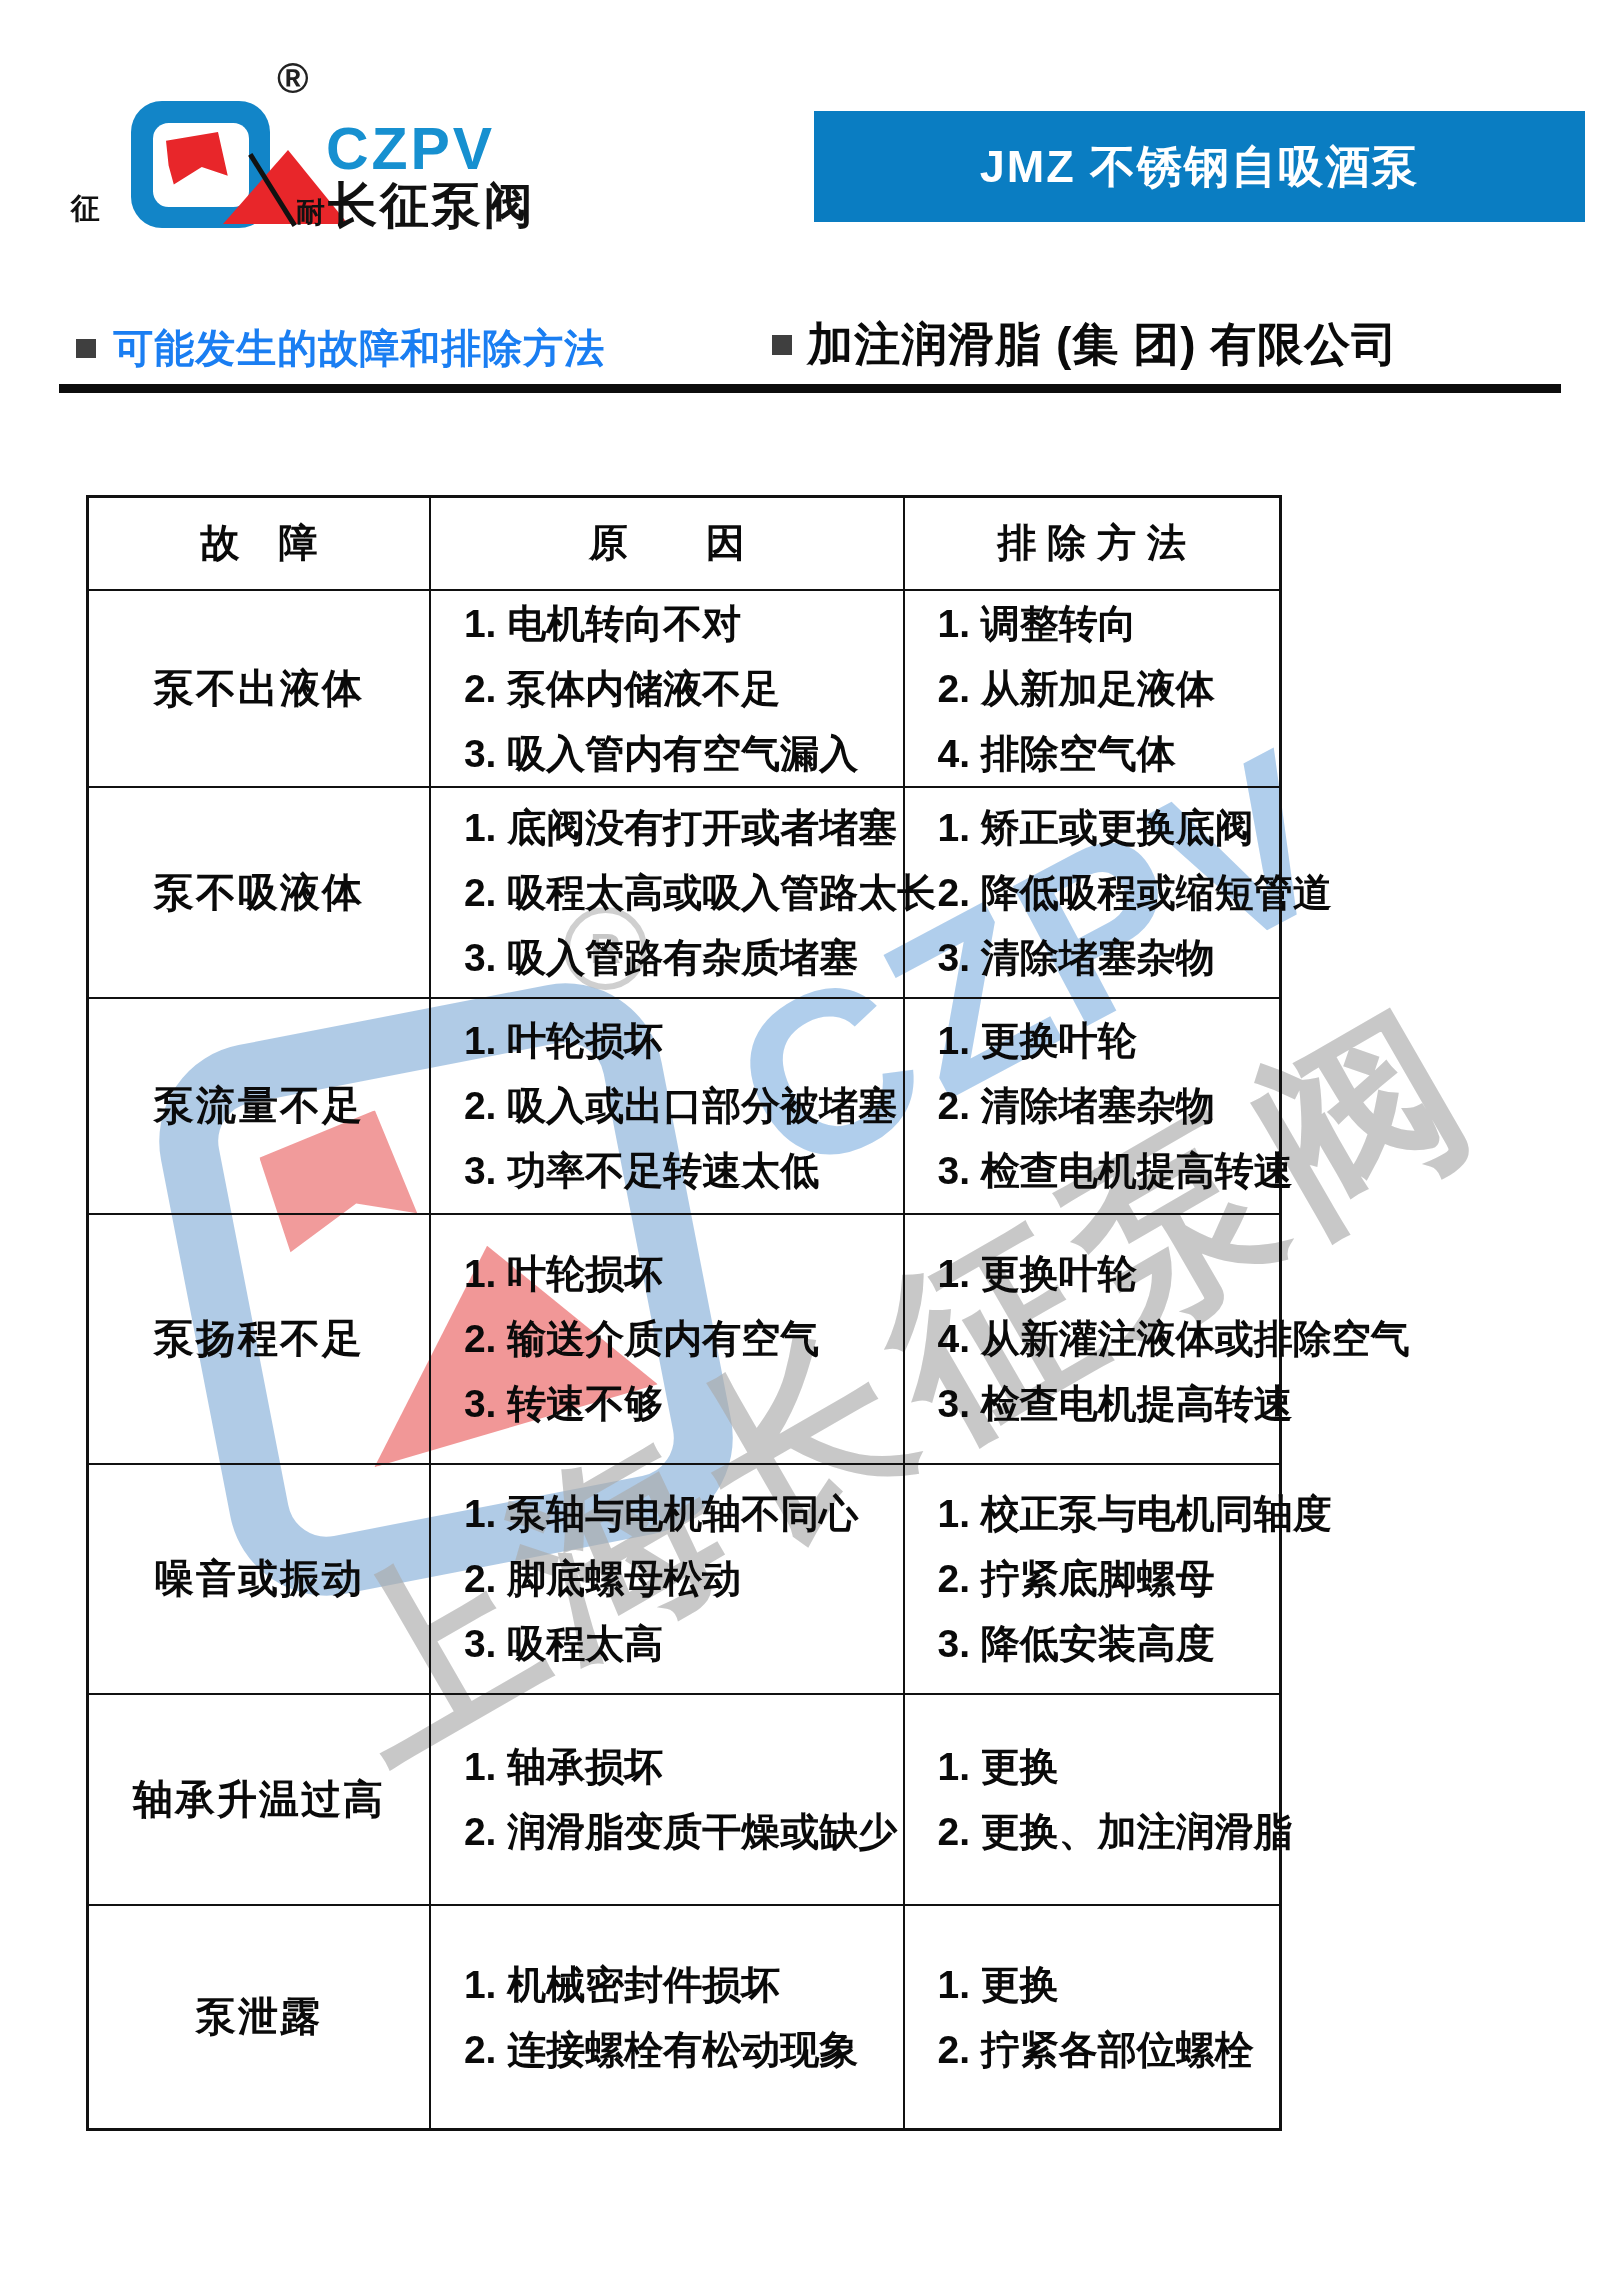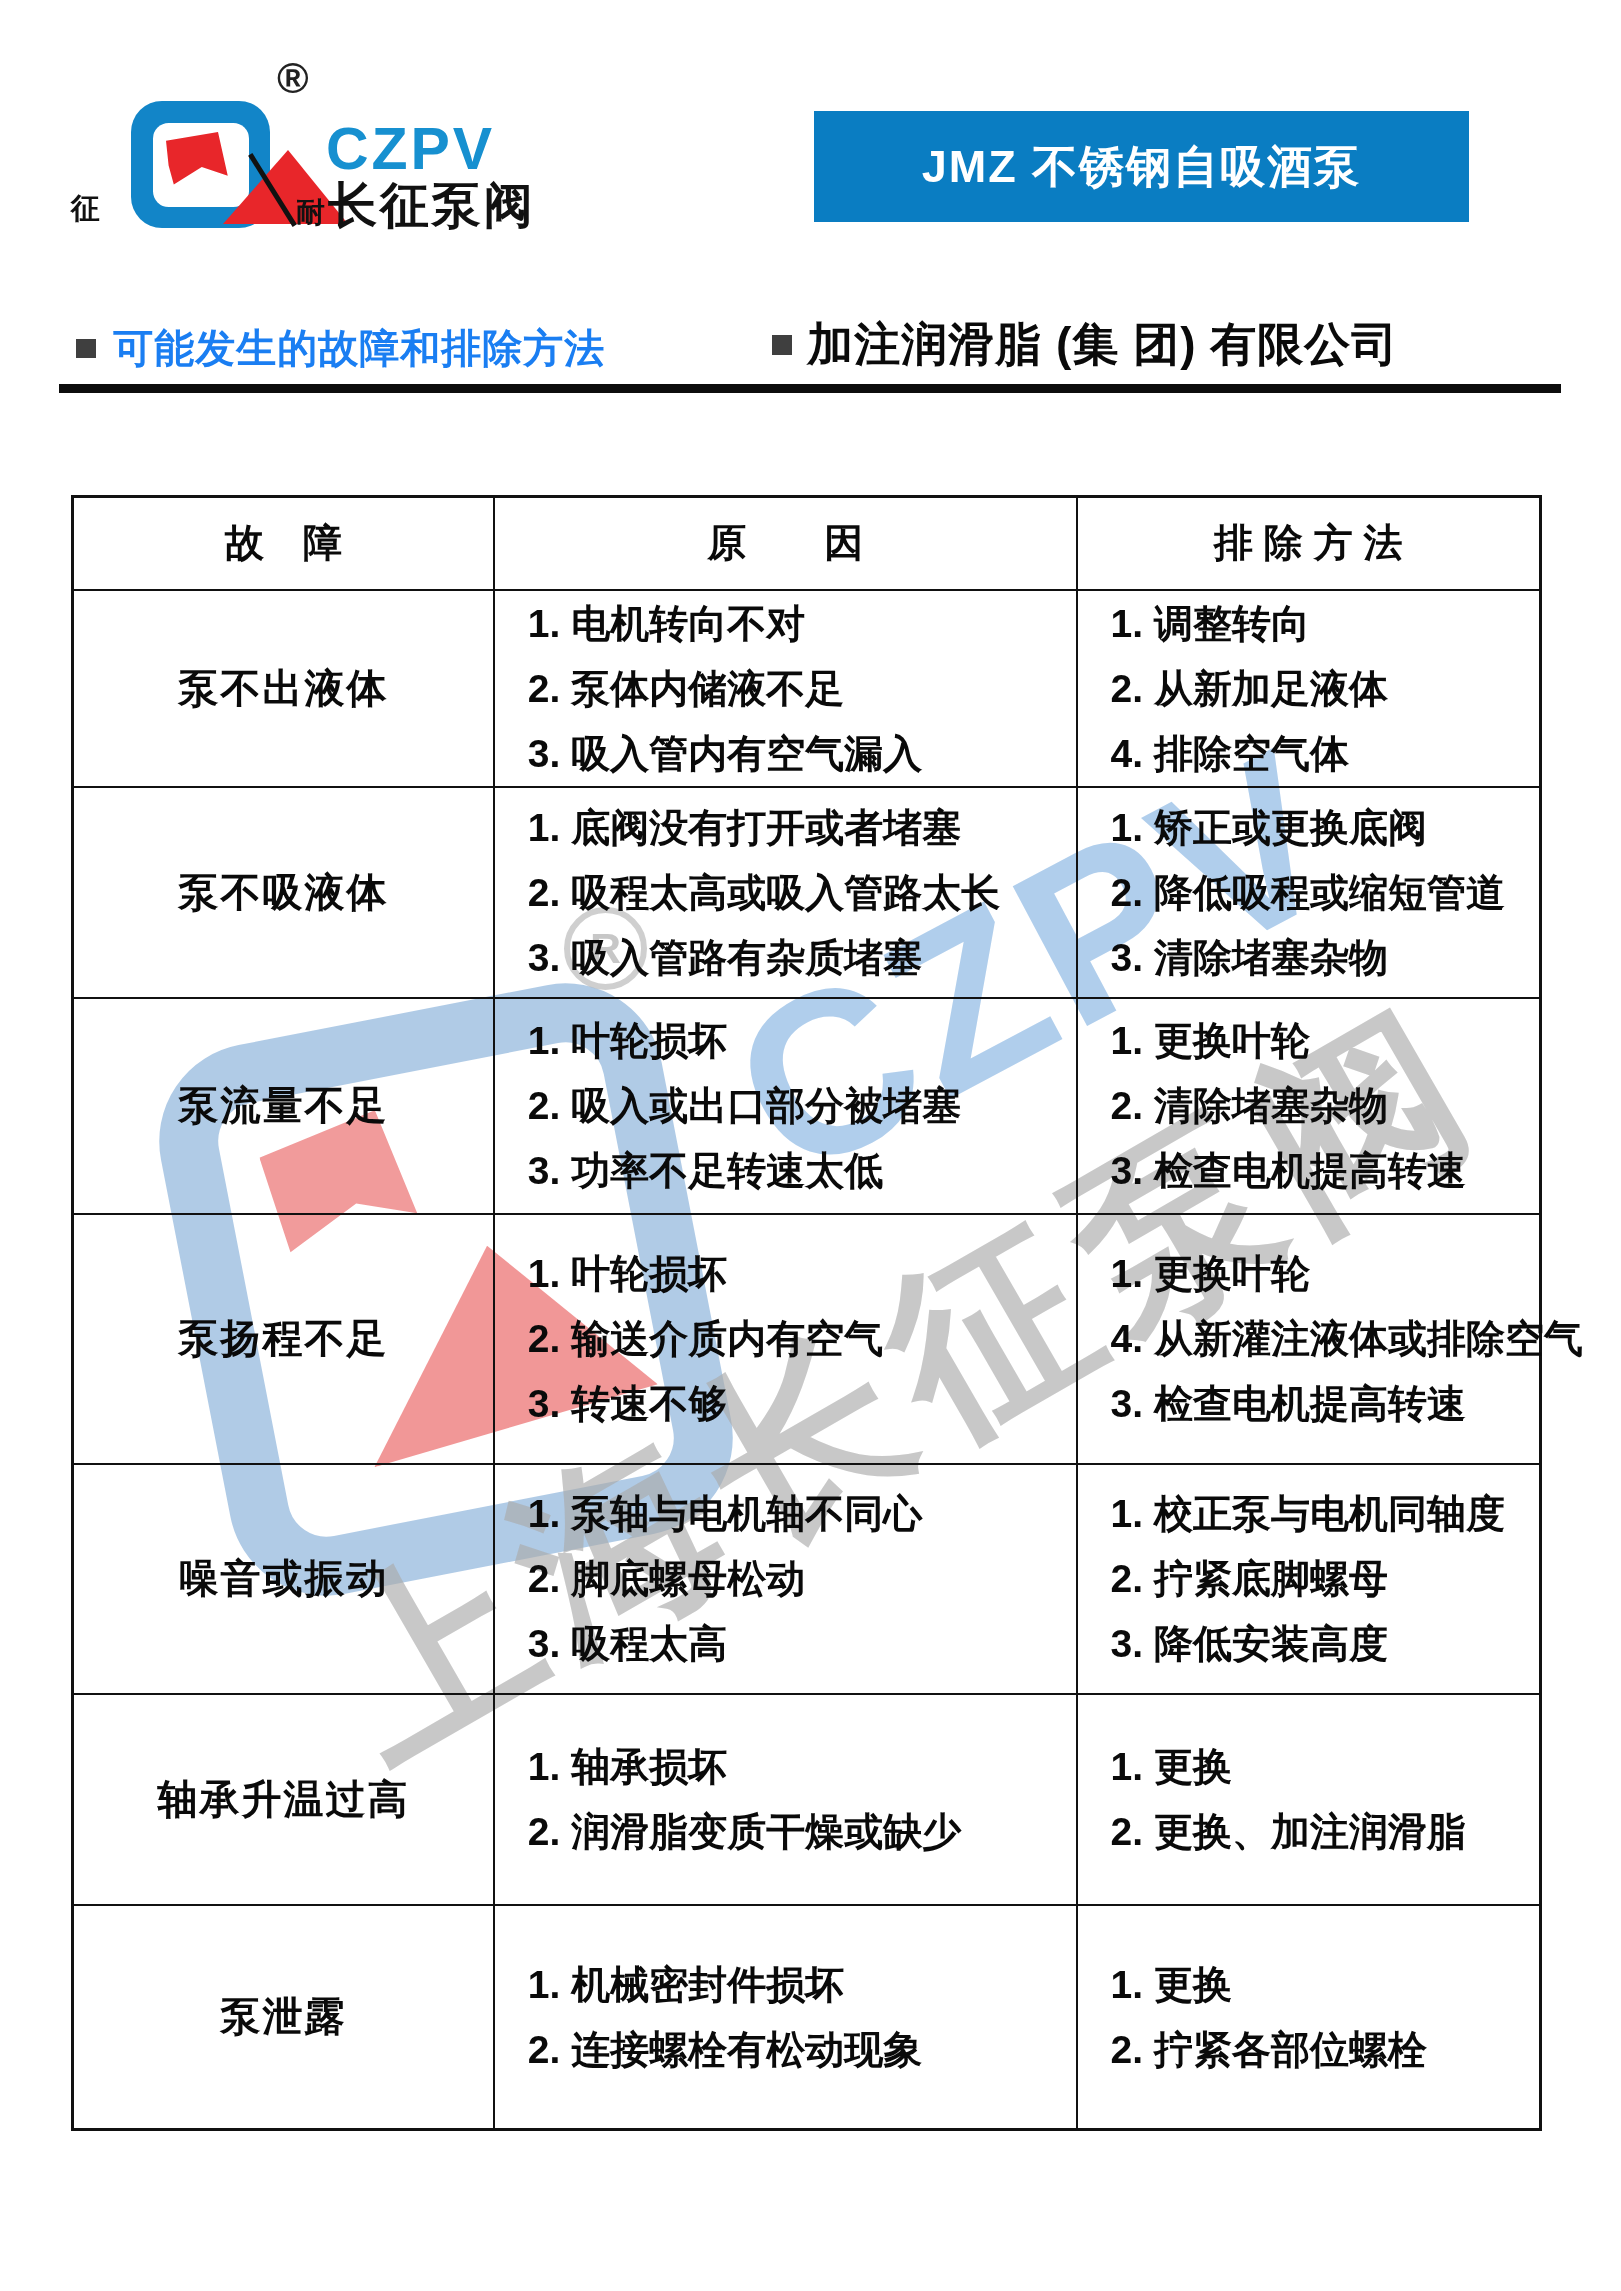--- a/index.html
+++ b/index.html
@@ -54,33 +54,33 @@
   .logo-tri-line{position:absolute;left:139px;top:47px;width:4.9px;height:84px;background:#111;
     transform:rotate(-32deg);}
   .logo-reg{position:absolute;left:218px;top:9.8px;font-size:43px;color:#222;font-weight:bold;}
   .logo-char-l{position:absolute;left:11.8px;top:145px;font-size:29px;font-weight:bold;color:#111;}
   .logo-char-r{position:absolute;left:237px;top:149px;font-size:29px;font-weight:bold;color:#111;}
   .logo-czpv{position:absolute;left:267px;top:71px;font-size:59px;font-weight:bold;
     color:#1790d0;letter-spacing:2.9px;}
   .logo-name{position:absolute;left:269px;top:129px;font-size:49px;font-weight:bold;
     color:#111;letter-spacing:2.9px;}
   .banner{
-    left:814px;top:111px;width:655px;height:111px;z-index:2;
+    left:814px;top:111px;width:771px;height:111px;z-index:2;
     display:flex;align-items:center;justify-content:center;
     color:#ffffff;font-size:45px;font-weight:bold;letter-spacing:2px;
   }
   
   .sec-left{left:76px;top:321px;z-index:2;display:flex;align-items:center;gap:17.6px;}
   .sec-right{left:772px;top:314px;z-index:2;display:flex;align-items:center;gap:15.7px;}
   .bullet{width:19.6px;height:19.6px;background:#3f3f3f;flex:0 0 auto;}
   .sec-left .t{font-size:40px;font-weight:bold;letter-spacing:1px;}
   .sec-right .t{font-size:46px;font-weight:bold;color:#0a0a0a;letter-spacing:1px;}
   .rule{left:59px;top:384px;width:1502px;height:8.8px;background:#0d0d0d;z-index:2;}
   
-  .tbl-wrap{left:71px;top:495px;width:1471px;z-index:2;}
+  .tbl-wrap{left:86px;top:495px;width:1196px;z-index:2;}
   table{border-collapse:collapse;width:100%;table-layout:fixed;background:transparent;}
   table{border:3.9px solid #111;}
   th,td{border:2.9px solid #111;border-left-width:2px;border-right-width:2px;
     padding:0;background:transparent;color:#0a0a0a;vertical-align:middle;}
   col.c1{width:28.7%;} col.c2{width:39.7%;} col.c3{width:31.6%;}
   thead tr{height:93px;}
   th{font-size:39px;font-weight:bold;text-align:center;}
   td.fault{font-size:40px;font-weight:600;text-align:center;letter-spacing:2px;}
   td.list{font-size:39px;font-weight:600;}
   td.list .inner{padding-left:33px;padding-right:14px;}

